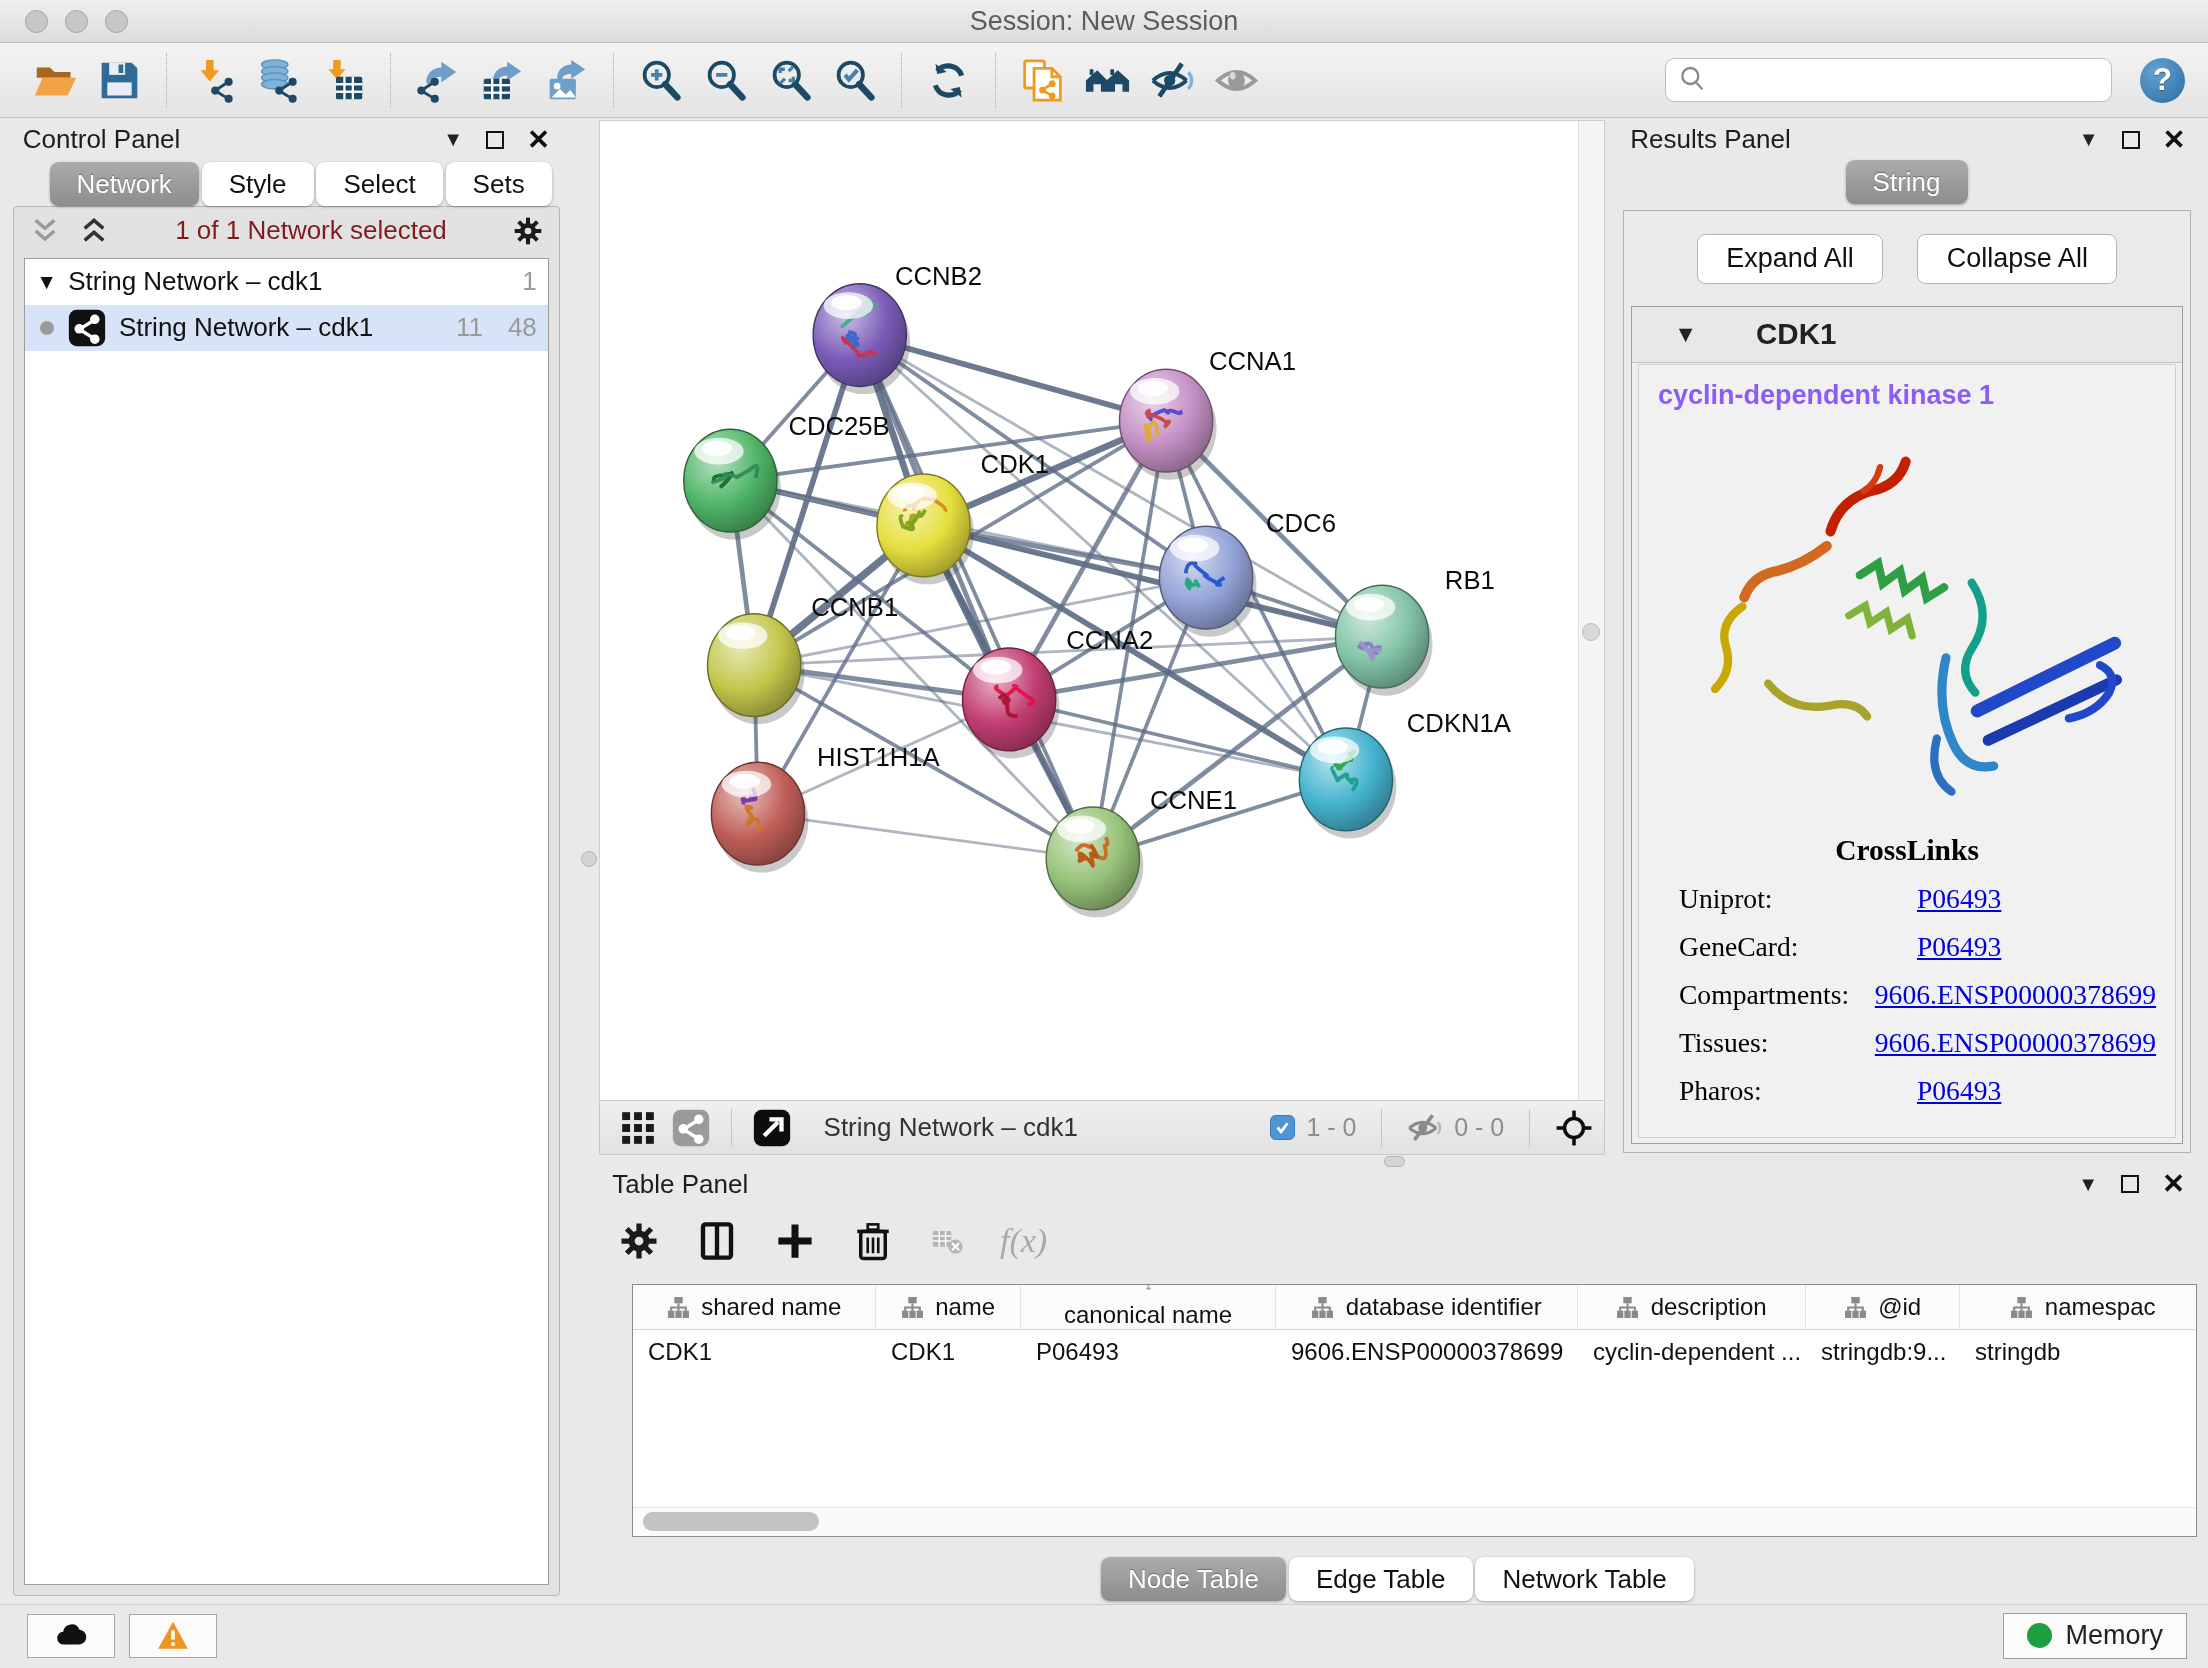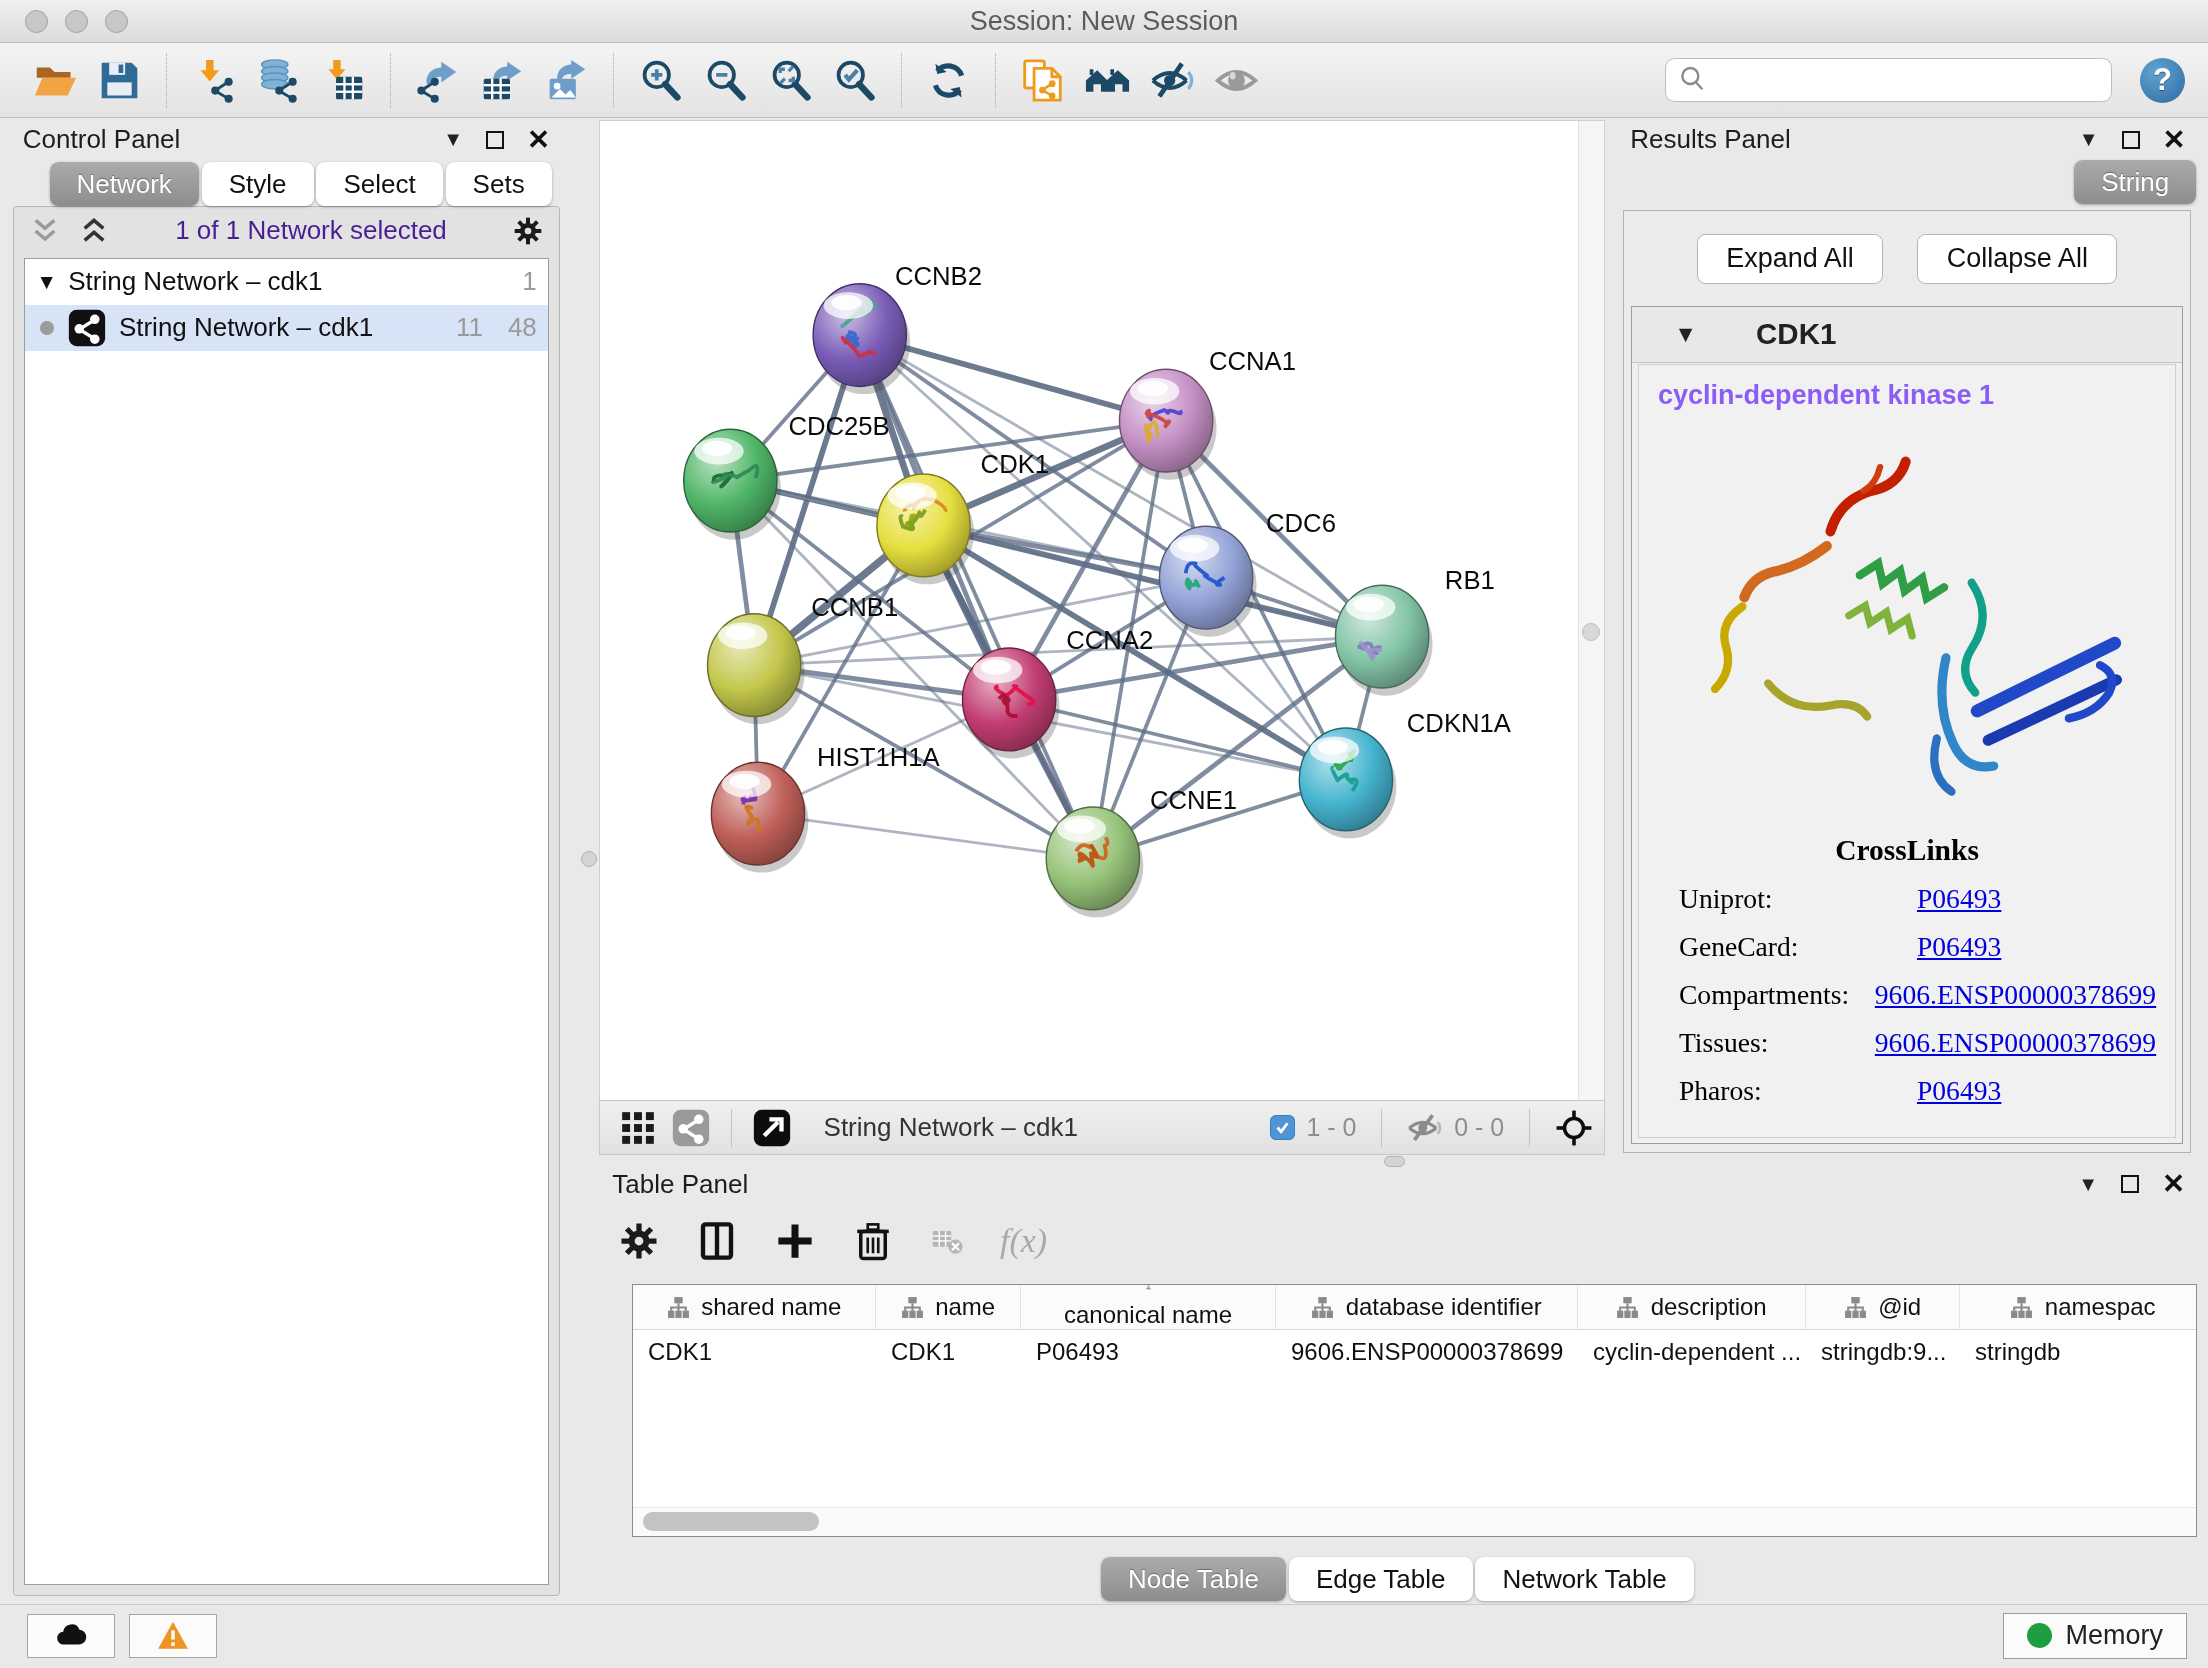--- a/index.html
+++ b/index.html
@@ -44,21 +44,21 @@
   .tab{height:44px;line-height:44px;padding:0 27px;background:#fff;border-radius:8.6px;margin-right:2.9px;
     font-size:26px;color:#111;box-shadow:0 1px 2.9px rgba(0,0,0,.3);}
   .tab.active{background:linear-gradient(#ababab,#8d8d8d);color:#fff;text-shadow:0 -1px 1px rgba(0,0,0,.35);}
 
   
   .cpanel{position:absolute;left:9.5px;top:3.8px;width:554px;bottom:9.5px;}
   .cpanel .tabs{margin:3.8px 0 0 40px;}
   .cp-box{position:absolute;left:3.8px;right:3.8px;top:84px;bottom:0;border:1.9px solid #b6b6b6;
     background:#e2e2e2;border-radius:3.8px;}
   .cp-status{display:flex;align-items:center;height:48px;padding:0 15px;gap:17px;}
-  .cp-status .txt{flex:1;text-align:center;font-size:26px;color:#4c1d95;}
+  .cp-status .txt{flex:1;text-align:center;font-size:26px;color:#7f1d1d;}
   .cp-status svg{width:32px;height:32px;}
   .cp-list{position:absolute;left:9.5px;right:9.5px;top:51px;bottom:9.5px;background:#fff;border:1.9px solid #9d9d9d;}
   .tree-row{display:flex;align-items:center;height:46px;font-size:26px;padding:0 11.4px;box-sizing:border-box;}
   .tree-row.selected{background:#d7e3f6;}
   .tree-tri{width:32px;font-size:21px;color:#111;}
   .tree-dot{width:14.3px;height:14.3px;border-radius:50%;background:#9b9b9b;margin:0 13.3px 0 3.8px;flex:none;}
   .tree-badge{width:38px;height:38px;margin-right:13.3px;flex:none;}
   .tree-label{flex:1;color:#111;overflow:hidden;white-space:nowrap;}
   .tree-cnt{color:#9a9a9a;margin-left:25px;}
 
@@ -80,21 +80,21 @@
   .nt-title{font-size:26px;color:#333;margin-left:25px;}
   .nt-right{margin-left:auto;display:flex;align-items:center;gap:11.4px;}
   .nt-badge{color:#8d8d8d;font-size:25px;}
   .checkbox{width:25px;height:25px;border-radius:5.7px;background:#4f94d4;border:1px solid #3a7cb8;
     display:flex;align-items:center;justify-content:center;box-sizing:border-box;}
   .checkbox svg{width:17px;height:17px;}
   .grip{position:absolute;border-radius:50%;background:#d4d4d4;border:1px solid #b2b2b2;box-sizing:border-box;}
 
   
   .rpanel{position:absolute;left:1617px;top:3.8px;width:582px;height:1035px;}
-  .rtab-row{display:flex;justify-content:flex-end;margin-top:1.9px;position:relative;z-index:2;}
+  .rtab-row{display:flex;justify-content:center;margin-top:1.9px;position:relative;z-index:2;}
   .r-box{position:absolute;left:5.7px;right:7.6px;top:88px;bottom:3.8px;border:1.9px solid #b2b2b2;background:#ebebeb;}
   .r-buttons{display:flex;justify-content:center;gap:34px;margin-top:23px;}
   .rbtn{background:#fff;border:1.9px solid #b3b3b3;border-radius:8.6px;font-size:27px;padding:8.6px 28.5px;color:#111;}
   .r-section{position:absolute;left:7.6px;right:7.6px;top:95px;bottom:7.6px;border:1.9px solid #9e9e9e;background:#efefef;}
   .r-sec-head{height:55px;display:flex;align-items:center;background:#e8e8e8;border-bottom:1.9px solid #c4c4c4;}
   .r-sec-head .tri{margin-left:42px;font-size:23px;}
   .r-sec-head .name{margin-left:59px;font-size:29.5px;font-weight:bold;}
   .r-content{position:absolute;top:57px;left:5.7px;right:5.7px;bottom:5.7px;background:#f1f1f1;
     border:1px solid #cfcfcf;padding:15px 19px;box-sizing:border-box;overflow:hidden;}
   .r-sub{font-size:27px;color:#8b5cf6;font-weight:bold;}

